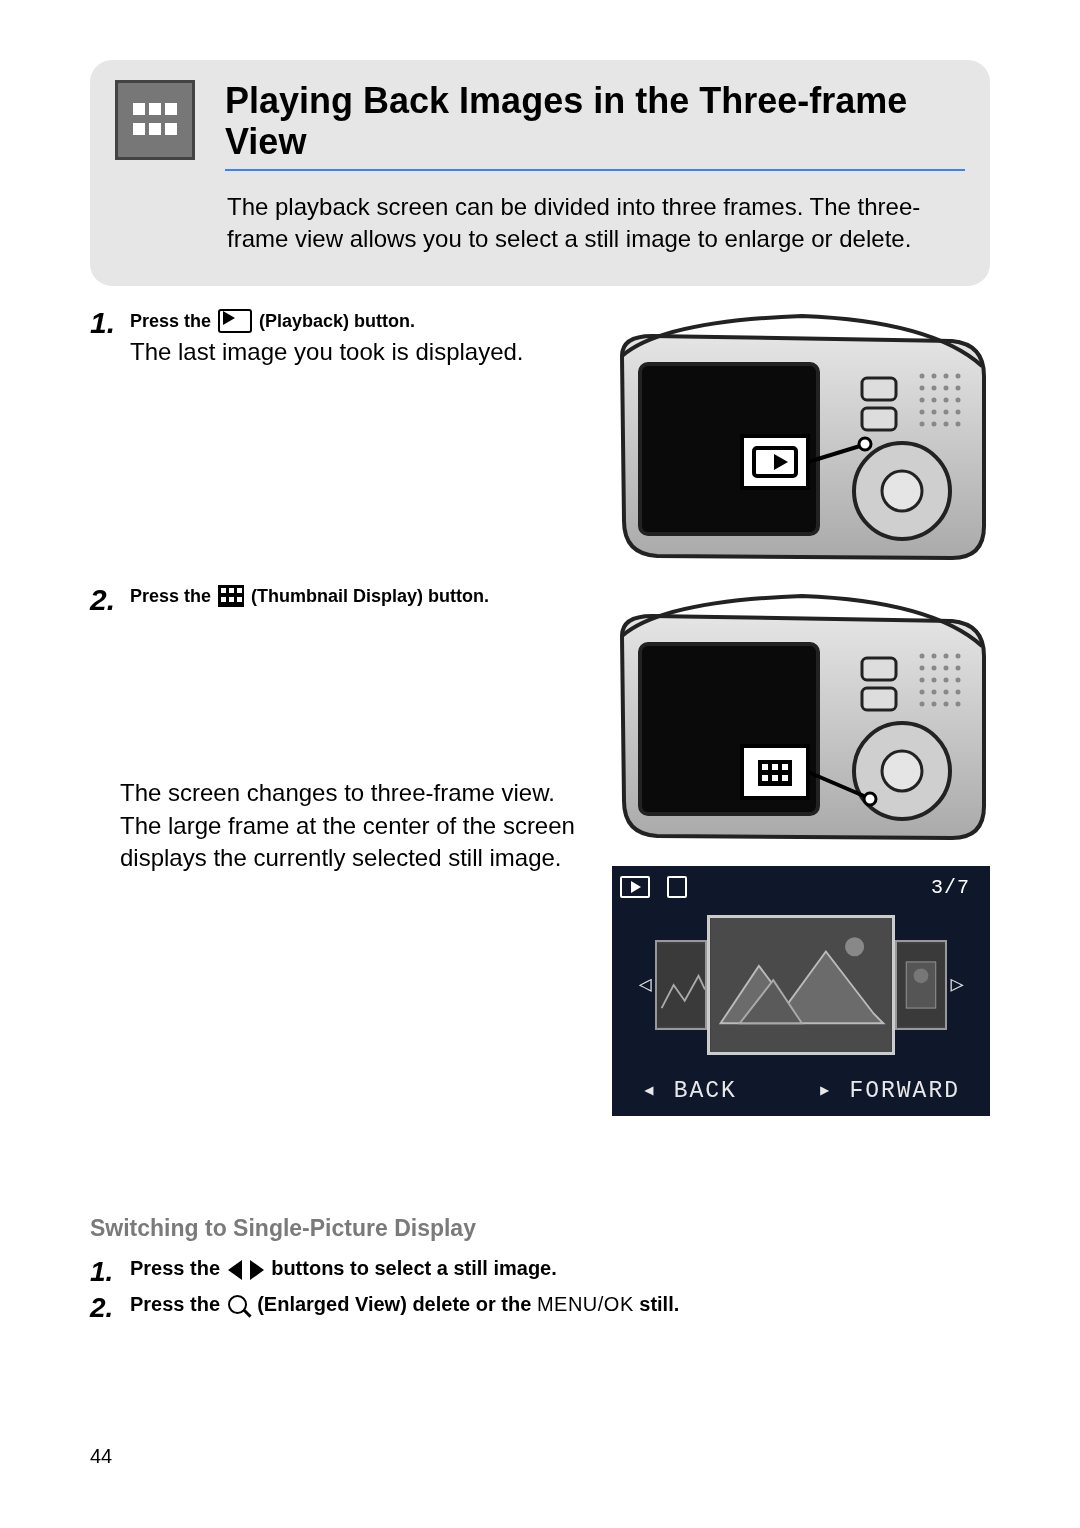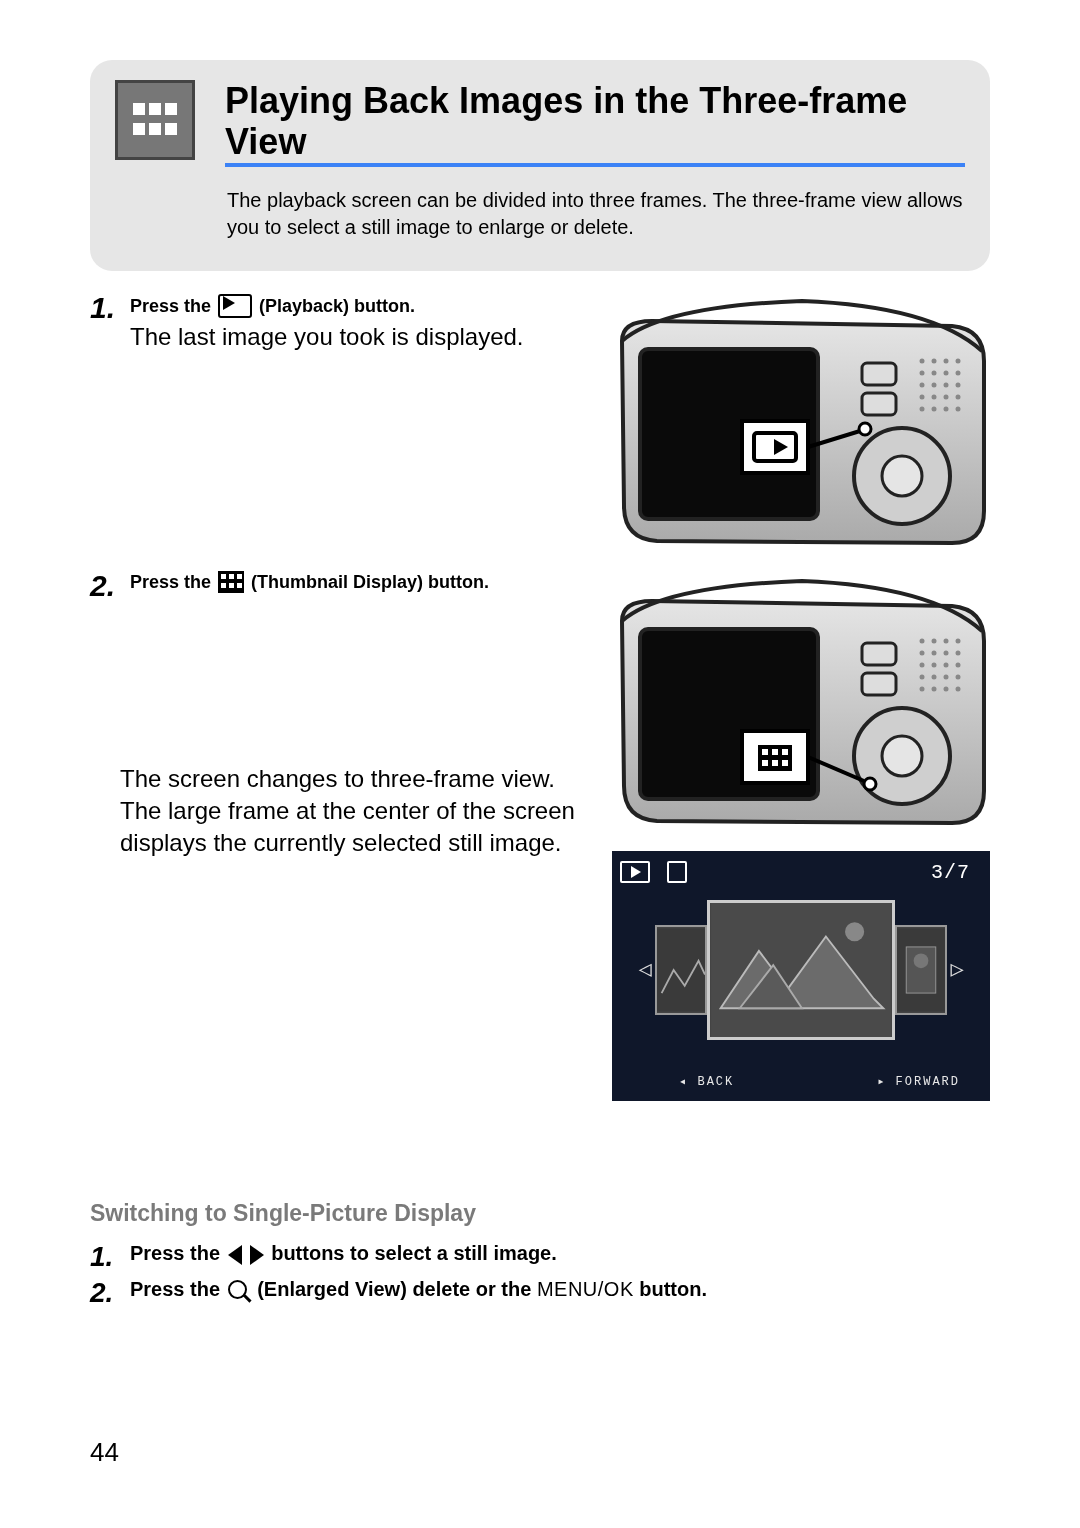--- a/index.html
+++ b/index.html
@@ -3,23 +3,23 @@
 <meta charset="utf-8">
 <style>
   * { box-sizing: border-box; margin: 0; padding: 0; }
   html, body { width: 1080px; height: 1528px; background: #fff; font-family: Arial, Helvetica, sans-serif; color: #000; }
   .page { width: 1080px; height: 1528px; position: relative; padding: 60px 90px 60px 90px; }
 
   .header-box { background: #e6e6e6; border-radius: 22px; padding: 20px 25px 30px 25px; position: relative; margin-bottom: 20px; }
   .header-row { display: flex; align-items: flex-start; }
   .thumb-icon-big { width: 80px; height: 80px; border: 3px solid #444; background: #777; display:flex; align-items:center; justify-content:center; flex-shrink: 0; margin-right: 30px; }
   .thumb-icon-big svg { width: 50px; height: 50px; }
-  .title-block { flex: 1; border-bottom: 4px solid #3b82f6; padding-bottom: 0; }
+  .title-block { flex: 1; border-bottom: 2px solid #3b82f6; padding-bottom: 6px; }
   .title { font-size: 36px; font-weight: 900; line-height: 1.15; }
-  .intro { margin-top: 20px; margin-left: 112px; font-size: 20px; line-height: 1.35; }
+  .intro { margin-top: 20px; margin-left: 112px; font-size: 24px; line-height: 1.35; }
 
   .steps-area { position: relative; margin-top: 8px; }
   .step { position: relative; margin-bottom: 10px; display:flex; align-items:flex-start; }
   .step-num { font-style: italic; font-weight: 900; font-size: 30px; width: 40px; }
   .step-body { flex: 1; padding-right: 10px; }
   .step-title { font-weight: 900; font-size: 18px; line-height: 1.25; }
   .step-title .inline-icon { display:inline-block; vertical-align: -3px; margin: 0 2px; }
   .step-desc { font-size: 24px; line-height: 1.35; margin-top: 4px; }
 
   .step1 { margin-top: 0; }
@@ -37,30 +37,30 @@
   .lcd-screenshot { position: absolute; right: 0; top: 560px; width: 378px; height: 250px; background: #0f172a; color: #fff; font-family: "Courier New", monospace; }
   .lcd-top { position:absolute; top: 10px; left: 0; right:0; display:flex; align-items:center; justify-content: flex-end; padding: 0 20px 0 0; font-size: 20px; letter-spacing: 1px; }
   .lcd-top .play-ic { width: 30px; height: 22px; border: 2px solid #fff; display:inline-flex; align-items:center; justify-content:center; border-radius: 2px; margin-right: 12px; margin-left: auto; position:relative; left: -120px;}
   .lcd-top .play-ic::after { content:""; border-left: 10px solid #fff; border-top: 6px solid transparent; border-bottom: 6px solid transparent; display:block; margin-left:2px; }
   .lcd-top .sd-ic { width: 20px; height: 22px; border: 2px solid #fff; border-radius: 2px 2px 2px 2px; position: relative; left: -115px; }
   .lcd-center { position:absolute; top: 45px; left: 0; right: 0; height: 148px; display:flex; align-items:center; justify-content:center; }
   .film-arrow { width: 20px; text-align:center; font-size: 22px; color: #ddd;}
   .frame { background: #444; border: 2px solid #999; overflow:hidden; display:flex; align-items:center; justify-content:center; }
   .frame.small { width: 52px; height: 90px; }
   .frame.large { width: 188px; height: 140px; border: 3px solid #ccc; }
-  .lcd-bot { position:absolute; bottom: 12px; left: 0; right:0; display:flex; justify-content:space-between; padding: 0 30px; font-size: 12px; letter-spacing: 2px; color: #e8e8e8; margin-left: 37px;}
+  .lcd-bot { position:absolute; bottom: 12px; left: 0; right:0; display:flex; justify-content:space-between; padding: 0 30px; font-size: 23px; letter-spacing: 2px; color: #e8e8e8;}
   .lcd-bot span::before { margin-right: 10px; }
 
   .subtitle { font-size: 23px; font-weight: 700; color: #7a7a7a; margin-top: 340px; margin-bottom: 14px; }
 
   .sub-step { display:flex; align-items:flex-start; margin-bottom: 4px; }
   .sub-step .step-num { font-size: 28px; width: 40px; }
   .sub-step .step-title { font-size: 20px; }
 
-  .page-num { position: absolute; bottom: 60px; left: 90px; font-size: 26px; }
+  .page-num { position: absolute; bottom: 60px; left: 90px; font-size: 20px; }
 
   
   .icon-playback { width: 34px; height: 24px; border: 2.5px solid #000; border-radius: 3px; display:inline-flex; align-items:center; justify-content:center; position:relative; top:3px;}
   .icon-playback::after { content:""; border-left: 12px solid #000; border-top: 7px solid transparent; border-bottom: 7px solid transparent; display:block; margin-left:3px;}
   .icon-thumb { width: 26px; height: 22px; background:#000; display:inline-block; position:relative; top:2px;}
   .icon-thumb::before { content:""; position:absolute; background:#fff; width:5px; height:5px; top:3px; left:3px; box-shadow: 8px 0 #fff, 16px 0 #fff, 0 9px #fff, 8px 9px #fff, 16px 9px #fff;}
   .icon-leftright { display:inline-block; width: 36px; height: 20px; position:relative; top:2px;}
   .icon-leftright::before { content:""; position:absolute; left:0; top:0; border-right: 14px solid #000; border-top: 10px solid transparent; border-bottom: 10px solid transparent;}
   .icon-leftright::after { content:""; position:absolute; right:0; top:0; border-left: 14px solid #000; border-top: 10px solid transparent; border-bottom: 10px solid transparent;}
   .icon-magnify { display:inline-block; width: 22px; height: 22px; position:relative; top:3px;}
@@ -264,20 +264,20 @@
     <div class="sub-step">
       <div class="step-num">1.</div>
       <div class="step-title">
         <span>Press the </span><span class="inline-icon icon-leftright"></span><span> buttons to select a still image.</span>
       </div>
     </div>
 
     <div class="sub-step">
       <div class="step-num">2.</div>
       <div class="step-title">
-        <span>Press the </span><span class="inline-icon icon-magnify"></span><span> (Enlarged View) delete or the </span><span class="menuok">MENU/OK</span><span> button.</span>
+        <span>Press the </span><span class="inline-icon icon-magnify"></span><span> (Enlarged View) delete or the </span><span class="menuok">MENU/OK</span><span> still.</span>
       </div>
     </div>
 
   </div>
 
   <div class="page-num">44</div>
 </div>
 
 </body></html>

